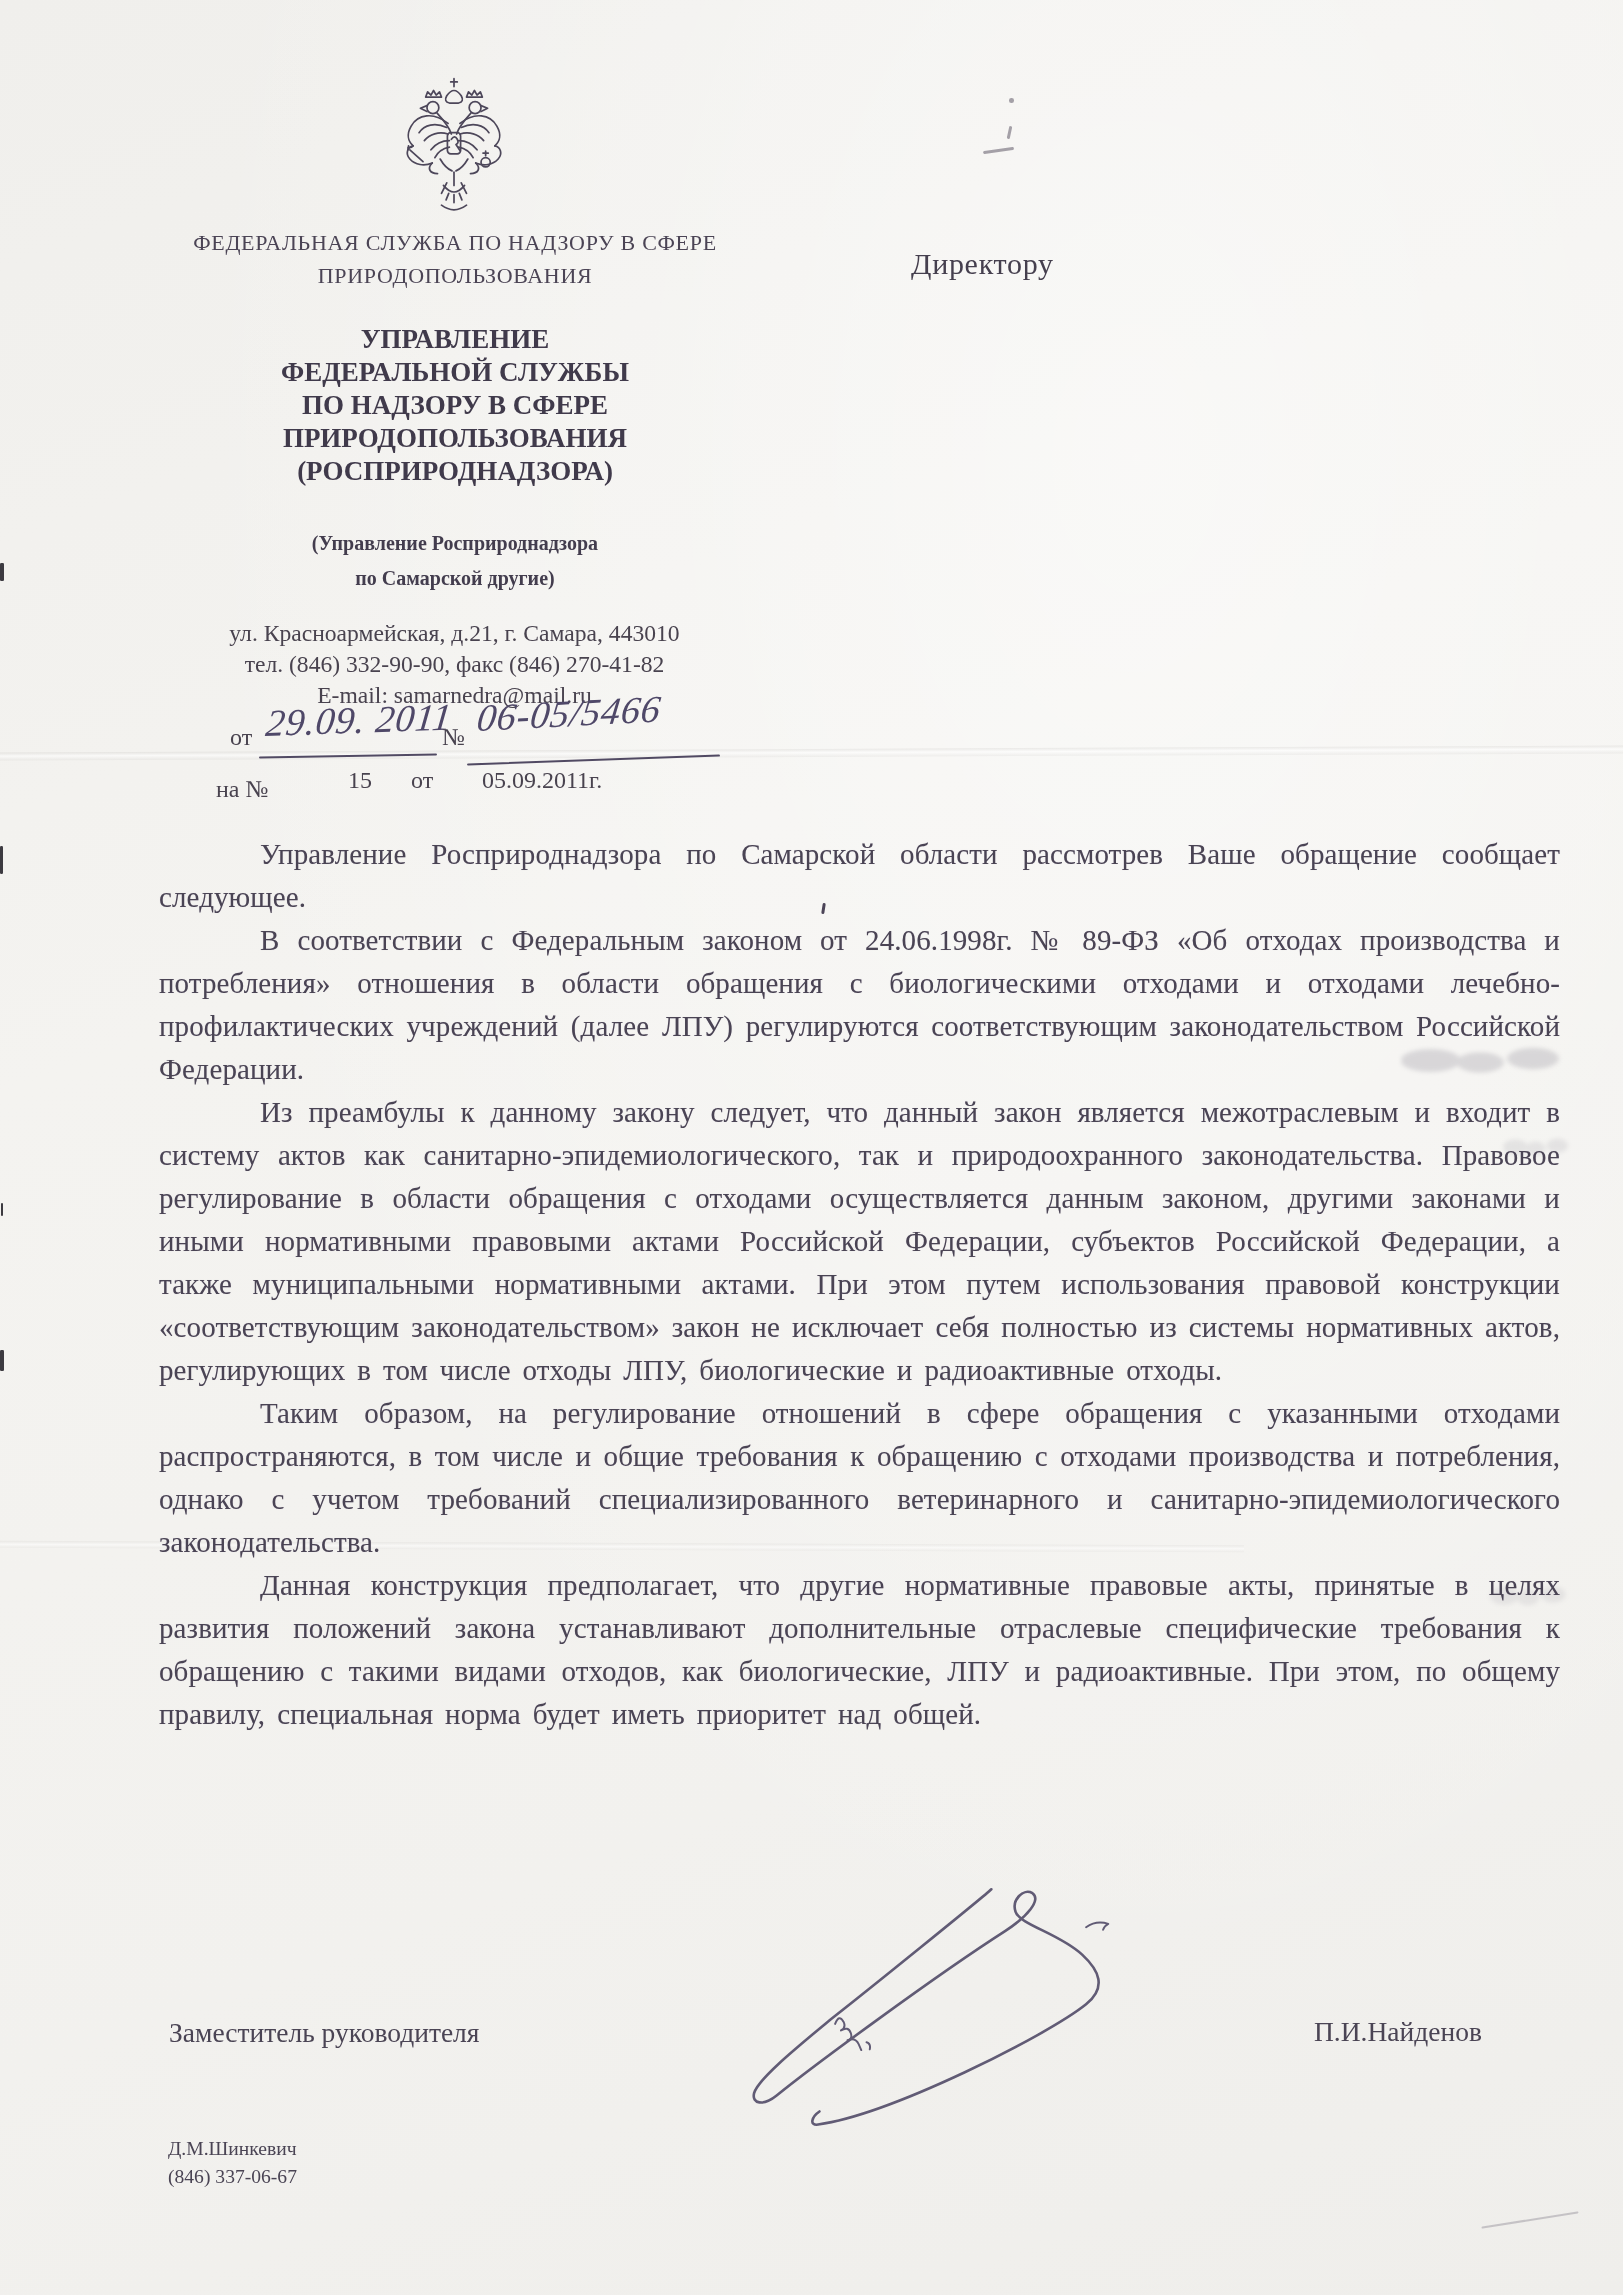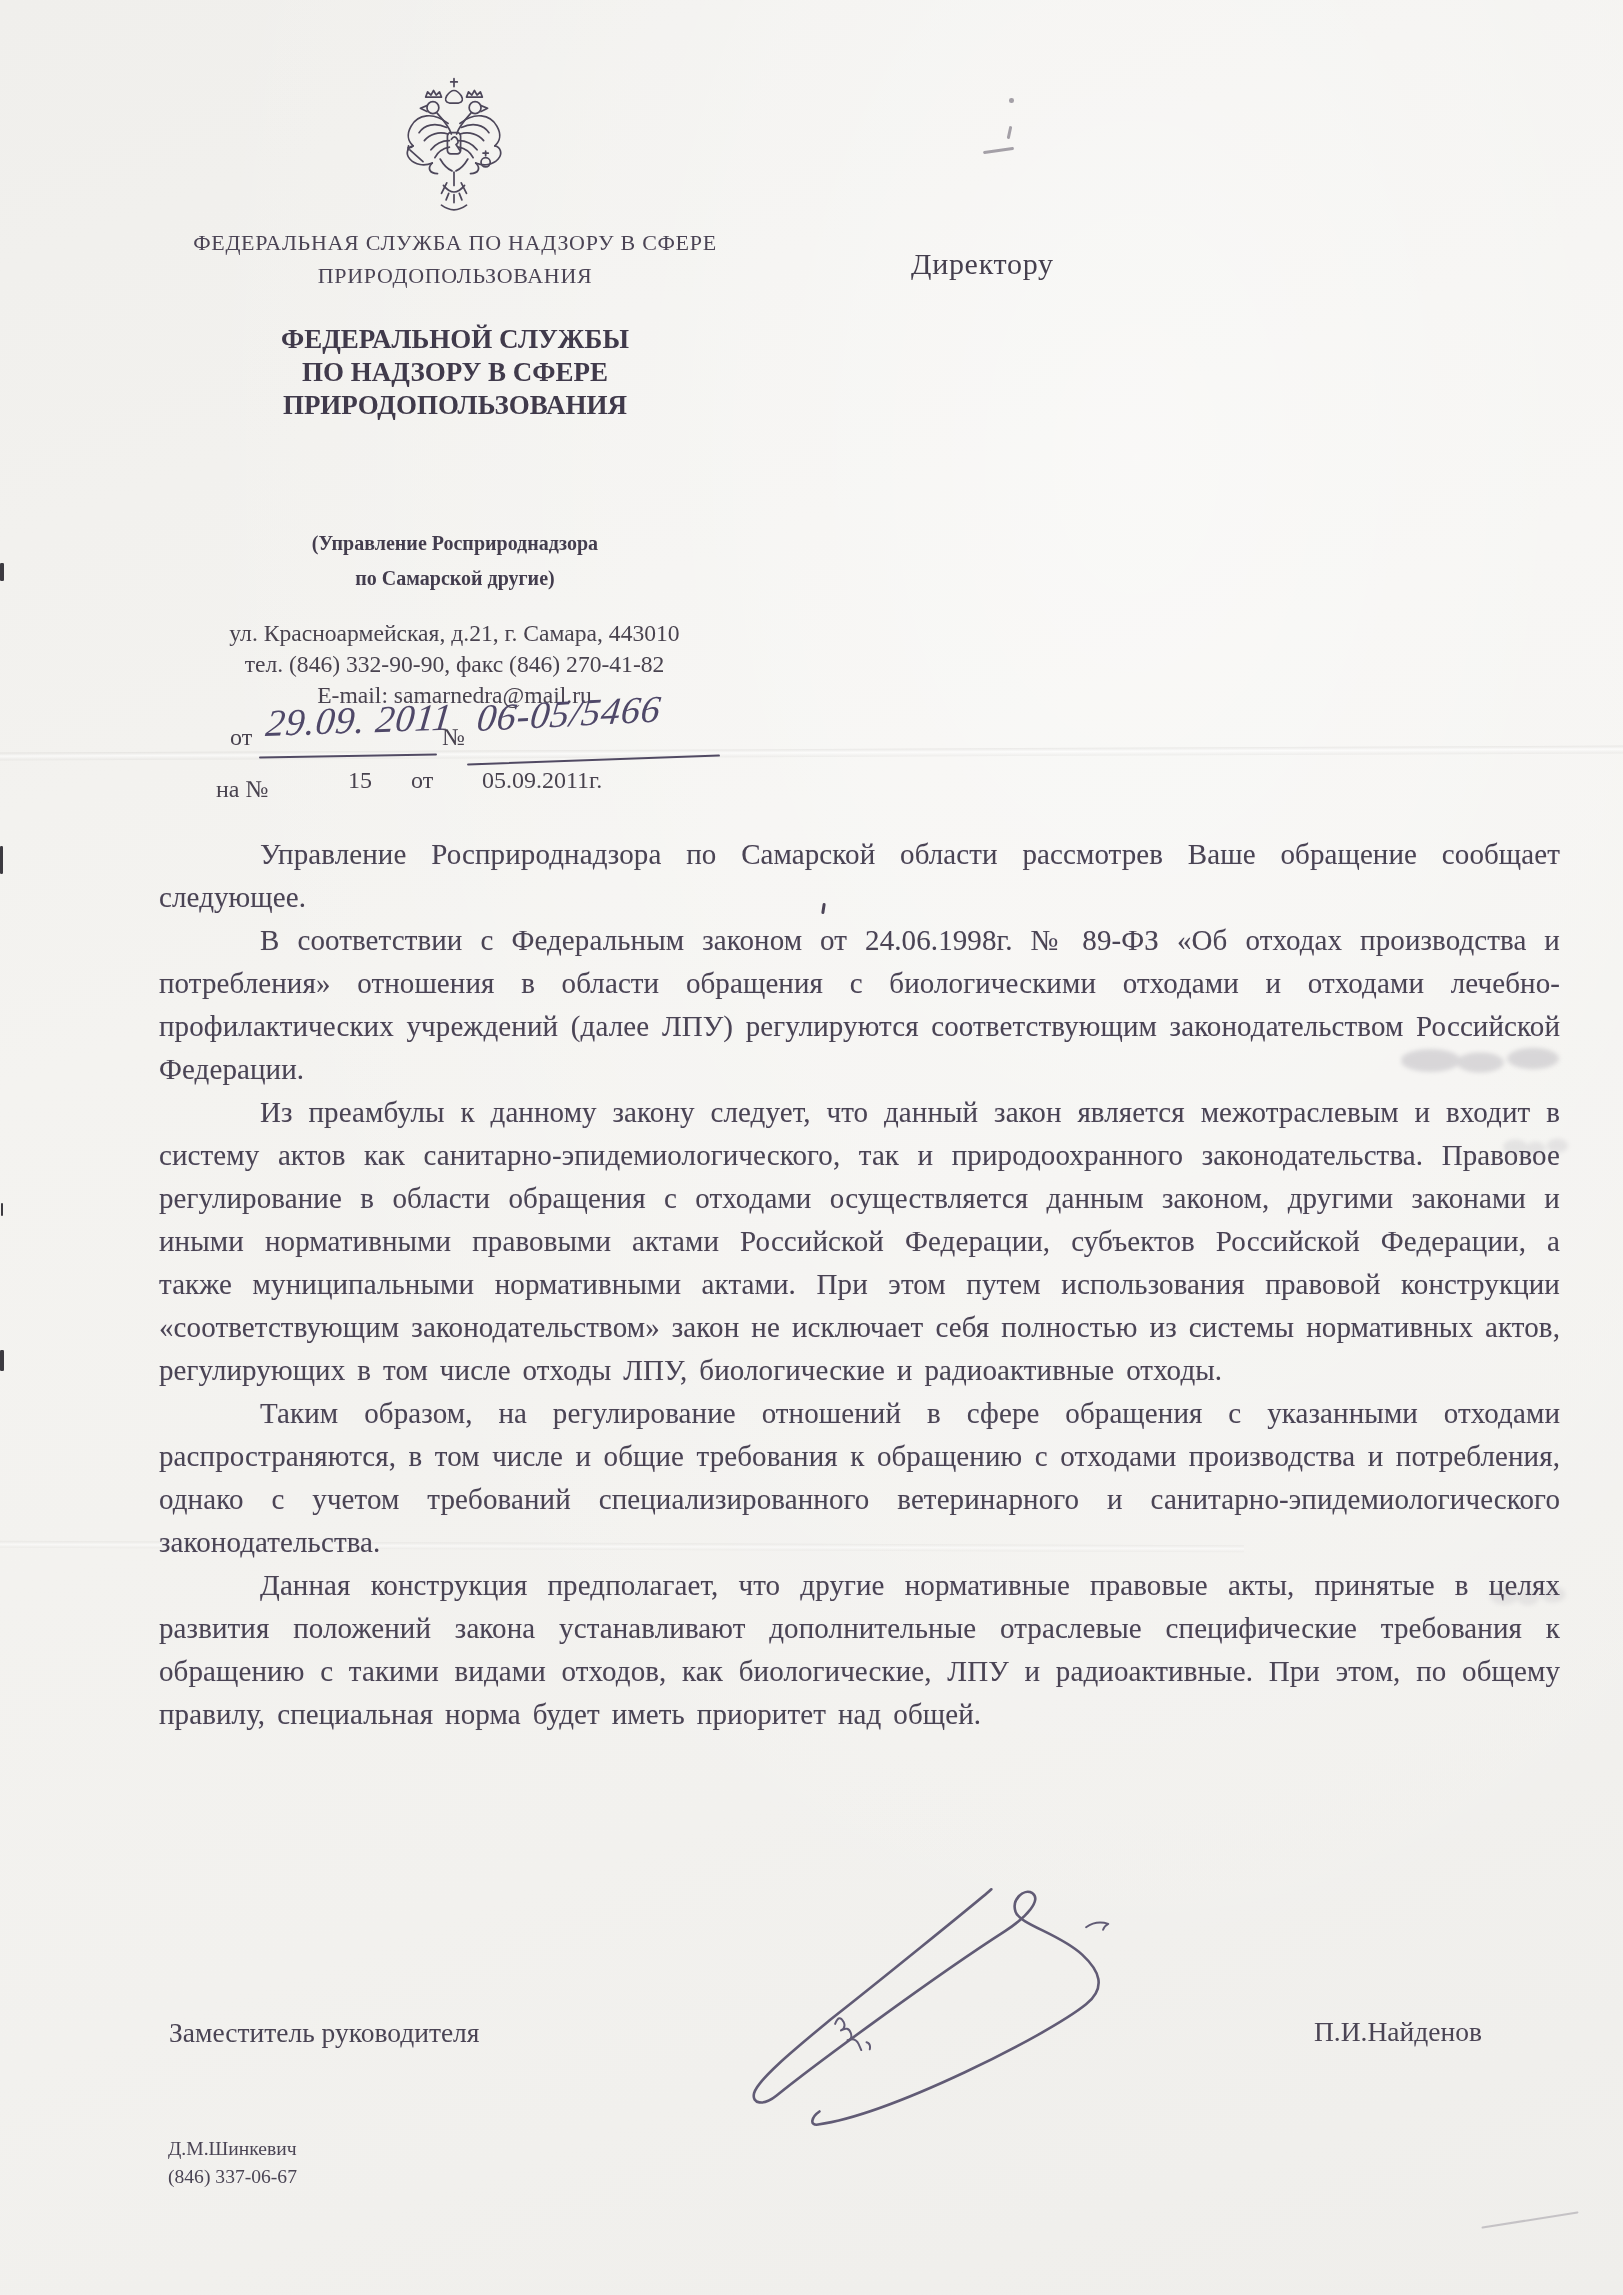--- a/index.html
+++ b/index.html
@@ -129,23 +129,25 @@
       <path d="M76,196 q19,14 38,0"></path>
     </svg>
   </div>
 
   <div class="abs agency">
     <div>ФЕДЕРАЛЬНАЯ СЛУЖБА ПО НАДЗОРУ В СФЕРЕ</div>
     <div>ПРИРОДОПОЛЬЗОВАНИЯ</div>
   </div>
 
   <div class="abs office">
+    <div>УПРАВЛЕНИЕ</div>
     <div>ФЕДЕРАЛЬНОЙ СЛУЖБЫ</div>
     <div>ПО НАДЗОРУ В СФЕРЕ</div>
     <div>ПРИРОДОПОЛЬЗОВАНИЯ</div>
+    <div>(РОСПРИРОДНАДЗОРА)</div>
   </div>
   <div class="abs office-alt">
     <div>(Управление Росприроднадзора</div>
     <div>по Самарской другие)</div>
   </div>
 
   <div class="abs addr">
     <div>ул. Красноармейская, д.21, г. Самара, 443010</div>
     <div>тел. (846) 332-90-90, факс (846) 270-41-82</div>
     <div>E-mail: samarnedra@mail.ru</div>

